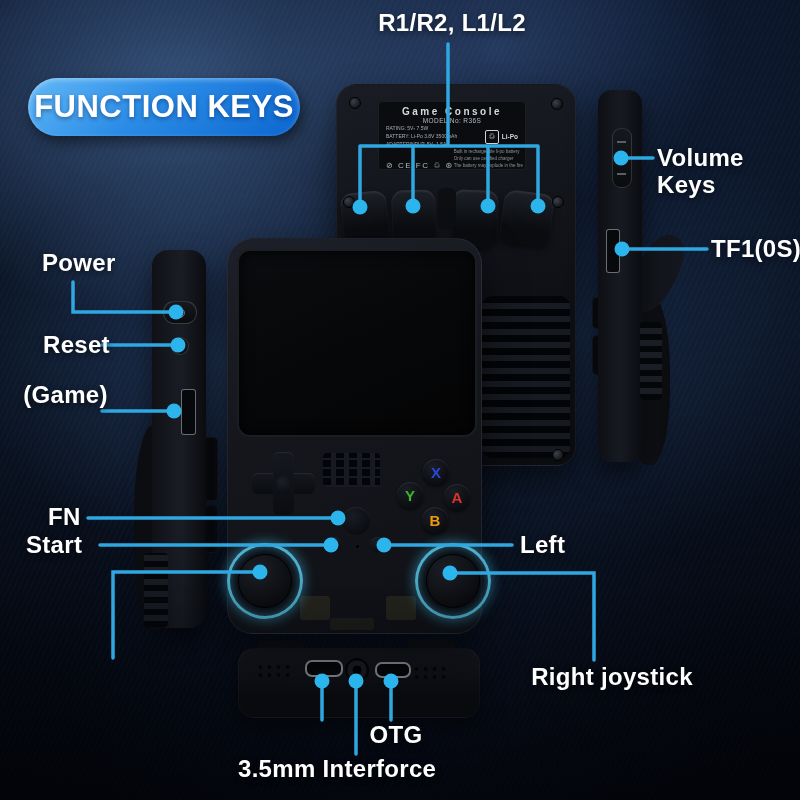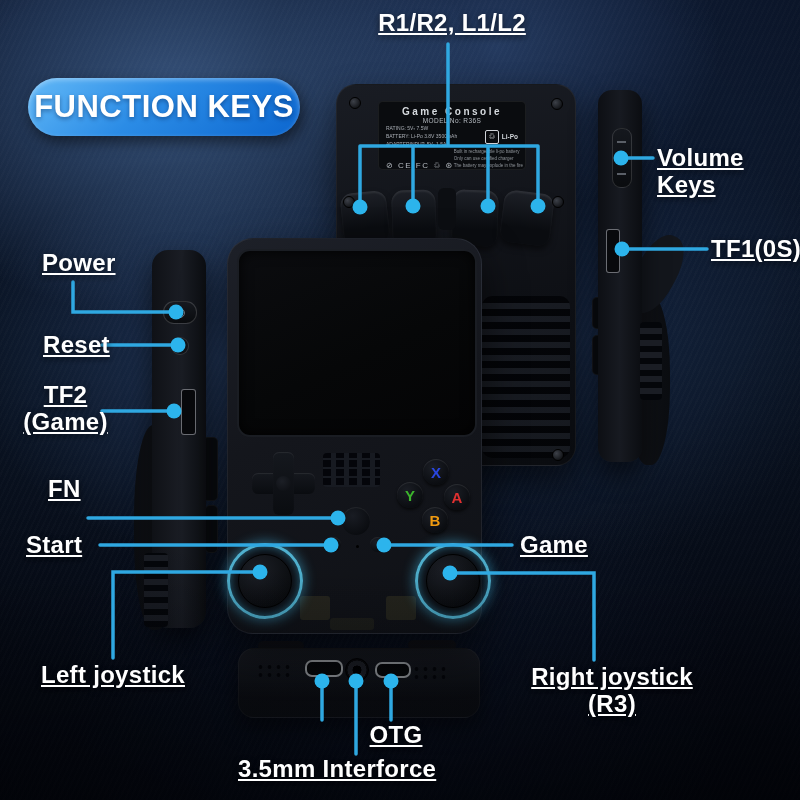--- a/index.html
+++ b/index.html
@@ -15,21 +15,21 @@
   .stage::before{content:"";position:absolute;inset:0;z-index:1;pointer-events:none;
     background:repeating-linear-gradient(115deg, rgba(255,255,255,.015) 0 2px, transparent 2px 5px);}
   .vignette{position:absolute;inset:0;z-index:30;pointer-events:none;
     background:
       radial-gradient(120% 90% at 42% 30%, rgba(0,0,0,0) 45%, rgba(2,4,10,.45) 78%, rgba(1,2,6,.7) 100%),
       linear-gradient(180deg, transparent 72%, rgba(0,0,3,.45) 100%);}
   .callouts{position:absolute;inset:0;z-index:40;pointer-events:none;}
   .callouts path{stroke:var(--accent-line,#2fa8e1);stroke-width:3.5;fill:none;stroke-linecap:round;}
   .callouts circle{fill:var(--accent-dot,#2cb4ec);}
   .lbl{position:absolute;z-index:50;color:#fff;font-weight:bold;font-size:24px;
-    letter-spacing:.3px;line-height:1.12;text-shadow:0 2px 6px rgba(0,0,0,.6);text-decoration:underline;}
+    letter-spacing:.3px;line-height:1.12;text-shadow:0 2px 6px rgba(0,0,0,.6);}
   .banner{position:absolute;left:28px;top:78px;width:272px;height:58px;z-index:50;
     border-radius:29px;display:flex;align-items:center;justify-content:center;
     background:linear-gradient(140deg,#63b9f7 0%, #2b8ce6 45%, var(--banner-end,#0c66cf) 100%);
     box-shadow:3px 6px 14px rgba(0,0,0,.5), inset 0 2px 5px rgba(255,255,255,.35);}
   .banner span{color:#fff;font-weight:bold;font-size:31px;letter-spacing:.5px;text-shadow:0 2px 4px rgba(0,20,60,.4);}
   
   .back-console{position:absolute;left:336px;top:84px;width:238px;height:380px;z-index:10;
     border-radius:20px;background:linear-gradient(170deg,#191c23,#0e1015 60%,#0a0c10);
     border:1px solid rgba(255,255,255,.05);box-shadow:0 14px 30px rgba(0,0,0,.5);}
   .screw{position:absolute;width:10px;height:10px;border-radius:50%;z-index:12;
@@ -296,29 +296,26 @@
         <circle cx="356" cy="681" r="7.5"></circle>
       </g>
   </svg>
 
   <div class="lbl" style="left:332px;top:10px;width:240px;text-align:center;">R1/R2, L1/L2</div>
   <div class="lbl" style="left:657px;top:145px;">Volume Keys</div>
   <div class="lbl" style="left:711px;top:236px;">TF1(0S)</div>
   <div class="lbl" style="left:42px;top:250px;">Power</div>
   <div class="lbl" style="left:43px;top:332px;">Reset</div>
   <div class="lbl" style="left:8px;top:382px;width:115px;text-align:center;">
-    <span style="display:block;">TF2</span>
     <span style="display:block;">(Game)</span>
   </div>
-  <div class="lbl" style="left:48px;top:476px;">FN</div>
+  <div class="lbl" style="left:48px;top:504px;">FN</div>
   <div class="lbl" style="left:26px;top:532px;">Start</div>
-  <div class="lbl" style="left:520px;top:532px;">Game</div>
+  <div class="lbl" style="left:520px;top:532px;">Left</div>
   <div class="lbl" style="left:13px;top:662px;width:200px;text-align:center;">
-    <span style="display:block;">Left joystick</span>
   </div>
   <div class="lbl" style="left:512px;top:664px;width:200px;text-align:center;">
     <span style="display:block;">Right joystick</span>
-    <span style="display:block;">(R3)</span>
   </div>
   <div class="lbl" style="left:346px;top:722px;width:100px;text-align:center;">OTG</div>
   <div class="lbl" style="left:238px;top:756px;width:240px;">3.5mm Interforce</div>
 
 </div>
 
 </body></html>

